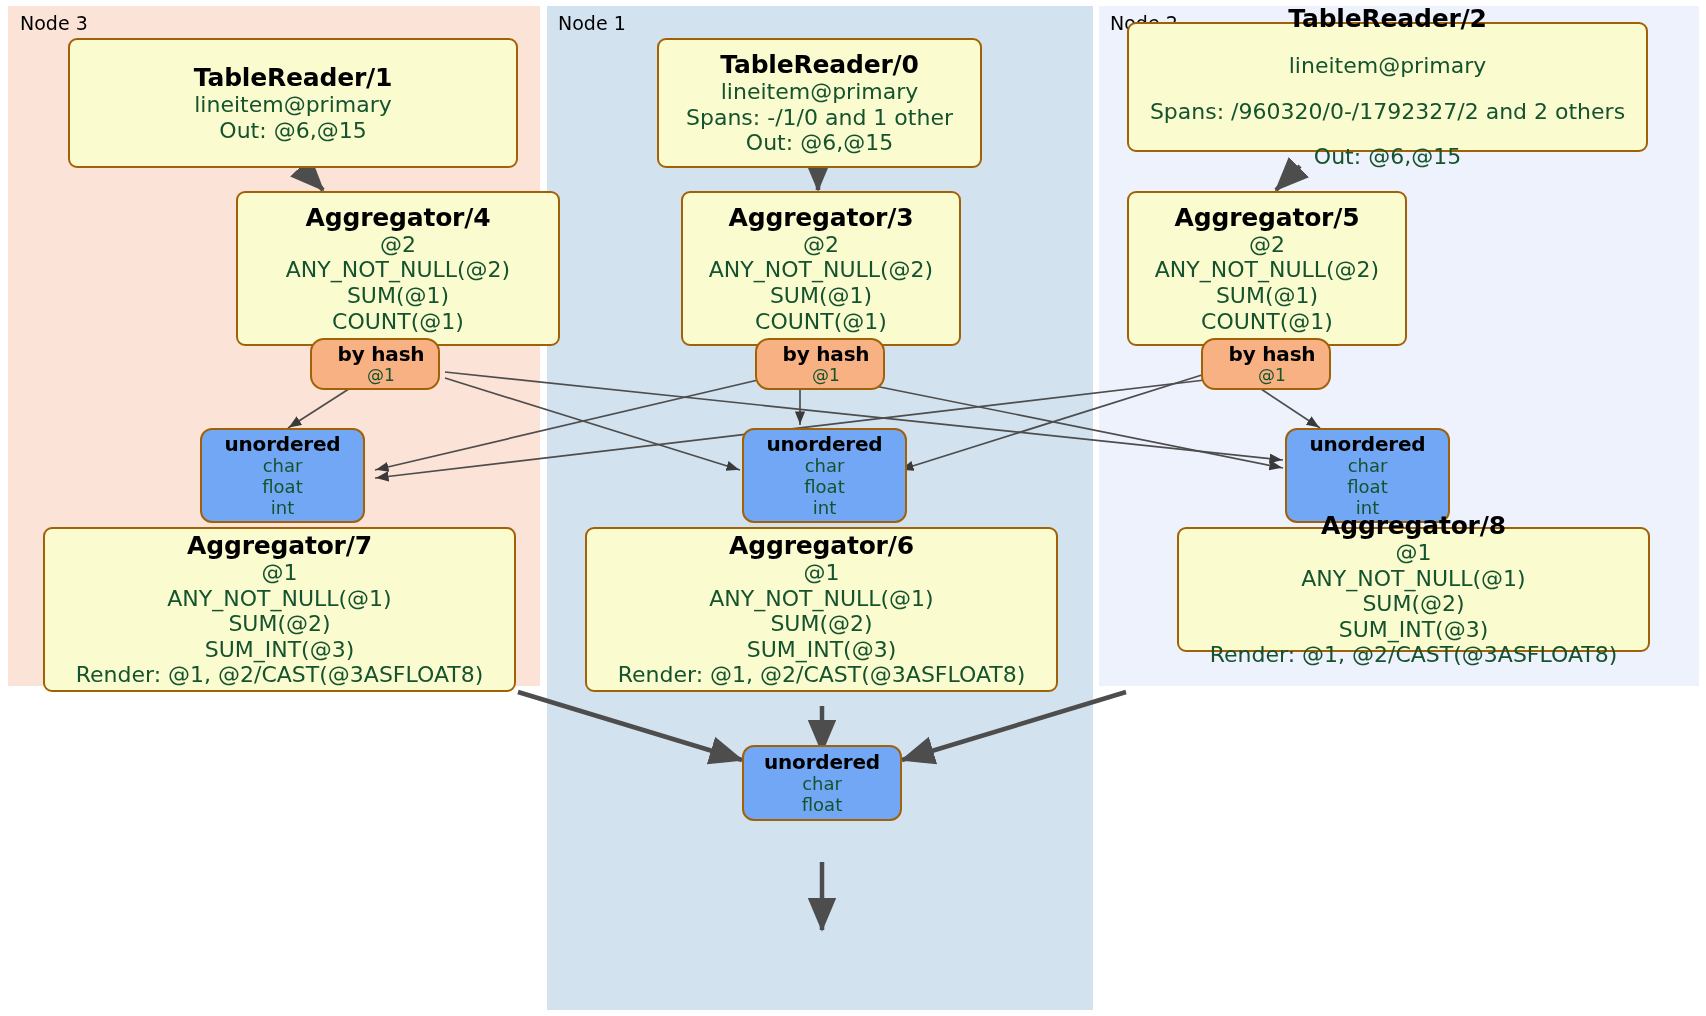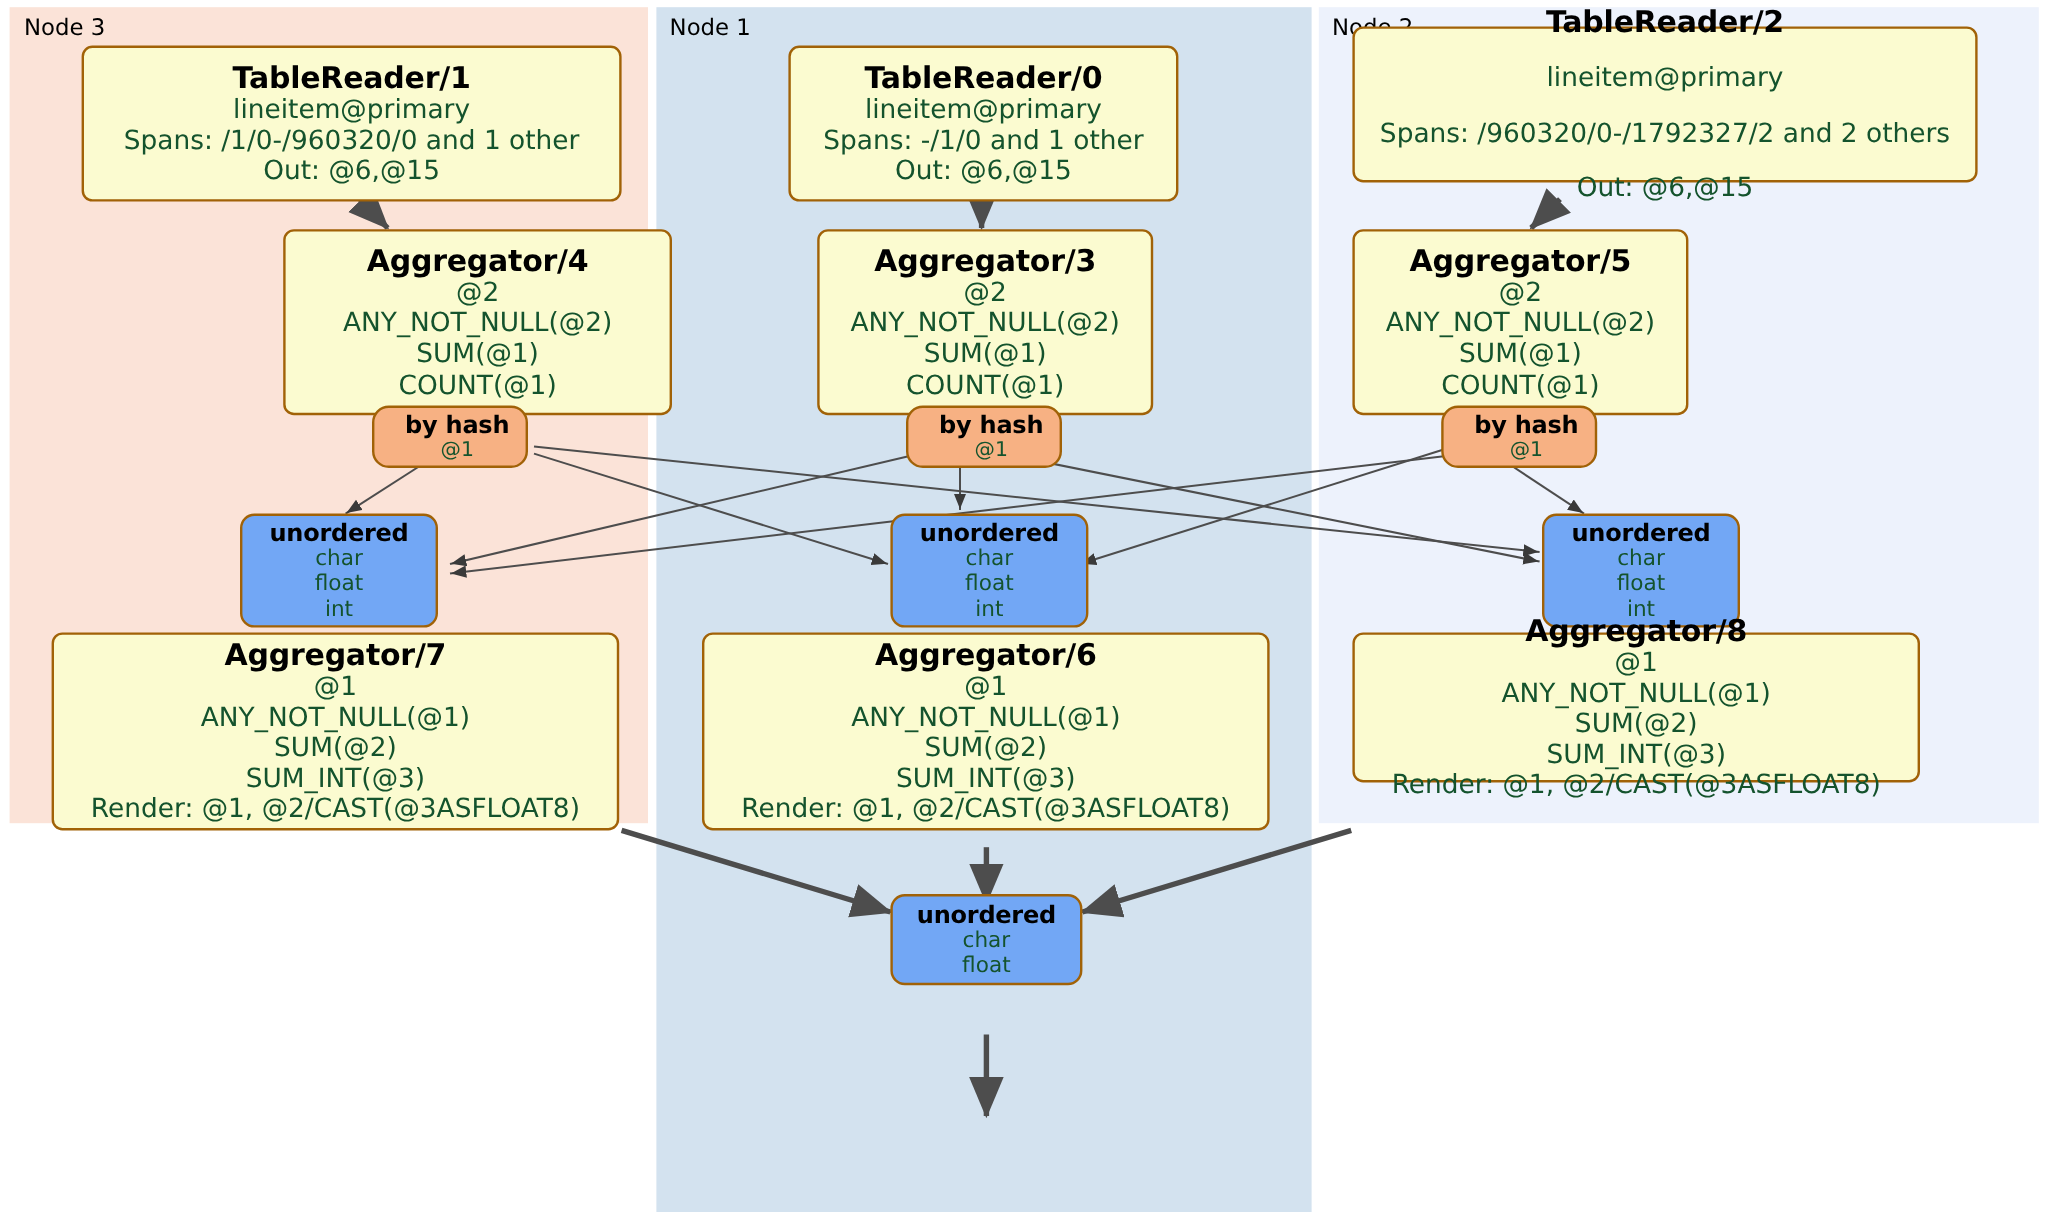--- a/index.html
+++ b/index.html
@@ -126,21 +126,20 @@
 
       <path d="M822,706 L822,752" stroke-width="4.5" marker-end="url(#ah)"></path>
 
       <path d="M822,862 L822,930" stroke-width="4.5" marker-end="url(#ah)"></path>
     </g>
   </svg>
 
   <div class="box proc" style="left:68px; top:38px; width:450px; height:130px;">
     <div class="ttl">TableReader/1</div>
     <div class="sub">lineitem@primary</div>
-    <div class="sub">Spans: /1/0-/960320/0 and 1 other</div>
     <div class="sub">Out: @6,@15</div>
   </div>
 
   <div class="box proc" style="left:657px; top:38px; width:325px; height:130px;">
     <div class="ttl">TableReader/0</div>
     <div class="sub">lineitem@primary</div>
     <div class="sub">Spans: -/1/0 and 1 other</div>
     <div class="sub">Out: @6,@15</div>
   </div>
 
@@ -222,21 +221,21 @@
 
   <div class="box proc" style="left:585px; top:527px; width:473px; height:165px;">
     <div class="ttl">Aggregator/6</div>
     <div class="sub">@1</div>
     <div class="sub">ANY_NOT_NULL(@1)</div>
     <div class="sub">SUM(@2)</div>
     <div class="sub">SUM_INT(@3)</div>
     <div class="sub">Render: @1, @2/CAST(@3ASFLOAT8)</div>
   </div>
 
-  <div class="box proc" style="left:1127px; top:527px; width:473px; height:125px;">
+  <div class="box proc" style="left:1177px; top:527px; width:473px; height:125px;">
     <div class="ttl">Aggregator/8</div>
     <div class="sub">@1</div>
     <div class="sub">ANY_NOT_NULL(@1)</div>
     <div class="sub">SUM(@2)</div>
     <div class="sub">SUM_INT(@3)</div>
     <div class="sub">Render: @1, @2/CAST(@3ASFLOAT8)</div>
   </div>
 
   <div class="box stream" style="left:742px; top:745px; width:160px; height:76px;">
     <div class="ttl">unordered</div>

